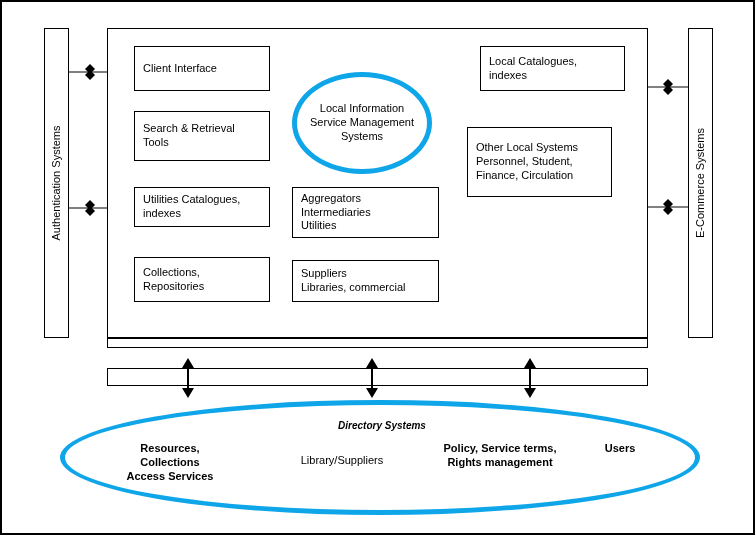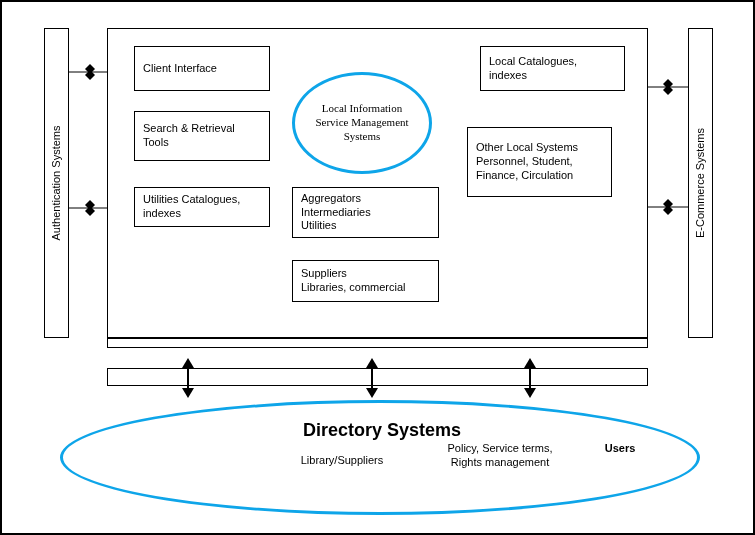--- a/index.html
+++ b/index.html
@@ -22,29 +22,28 @@
     border: 1px solid #000;
     background: #fff;
     padding: 6px 8px;
     display: flex;
     align-items: center;
     line-height: 1.25;
   }
   .box.innerframe { padding: 0; }
   .ellipse {
     position: absolute;
-    border: 3px solid #0ea5e9;
+    border: 5px solid #0ea5e9;
     border-radius: 50%;
     background: #fff;
     display: flex;
     align-items: center;
     justify-content: center;
     text-align: center;
     line-height: 1.25;
-    font-family: Liberation Serif, serif;
   }
   .vlabel {
     position: absolute;
     border: 1px solid #000;
     background: #fff;
     display: flex;
     align-items: center;
     justify-content: center;
   }
   .vlabel span {
@@ -56,23 +55,24 @@
   .dirlabel {
     position: absolute;
     text-align: center;
     font-size: 11px;
     line-height: 1.25;
     width: 120px;
   }
   .dirtitle {
     position: absolute;
     font-weight: bold;
-    font-size: 18px;
+    font-size: 10px;
     text-align: center;
     width: 180px;
+    font-style: italic;
   }
   
   .gapbar {
     position: absolute;
     border: 1px solid #000;
     background: #fff;
   }
   
   svg.lines {
     position: absolute;
@@ -157,20 +157,23 @@
 
   <div class="box" style="left:132px;top:44px;width:136px;height:45px">
     <span>Client Interface</span>
   </div>
   <div class="box" style="left:132px;top:109px;width:136px;height:50px">
     <span>Search &amp; Retrieval Tools</span>
   </div>
   <div class="box" style="left:132px;top:185px;width:136px;height:40px">
     <span>Utilities Catalogues, indexes</span>
   </div>
+  <div class="box" style="left:132px;top:255px;width:136px;height:45px">
+    <span>Collections, Repositories</span>
+  </div>
 
   <div class="box" style="left:290px;top:185px;width:147px;height:51px">
     <span style="white-space:pre-line">Aggregators
 Intermediaries
 Utilities</span>
   </div>
   <div class="box" style="left:290px;top:258px;width:147px;height:42px">
     <span style="white-space:pre-line">Suppliers
 Libraries, commercial</span>
   </div>
@@ -201,18 +204,20 @@
   <svg class="arrow" style="left:520px;top:356px" width="16" height="40">
     <polygon points="8,0 2,10 14,10" fill="#000"></polygon>
       <line x1="8" y1="8" x2="8" y2="32" stroke="#000" stroke-width="2"></line>
       <polygon points="8,40 2,30 14,30" fill="#000"></polygon>
   </svg>
 
   <div class="ellipse" style="left:58px;top:398px;width:640px;height:115px;align-items:flex-start;justify-content:flex-start"></div>
 
   <div class="dirtitle" style="left:290px;top:418px">Directory Systems</div>
 
+  <div class="dirlabel" style="left:108px;top:440px;font-weight:bold;white-space:pre-line">Resources, Collections
+Access Services</div>
   <div class="dirlabel" style="left:280px;top:452px;font-weight:normal">Library/Suppliers</div>
-  <div class="dirlabel" style="left:428px;top:440px;font-weight:normal;width:140px;white-space:pre-line">Policy, Service terms,
+  <div class="dirlabel" style="left:428px;top:440px;font-weight:bold;width:140px;white-space:pre-line">Policy, Service terms,
 Rights management</div>
   <div class="dirlabel" style="left:588px;top:440px;font-weight:bold;width:60px">Users</div>
 
 </div>
 
 </body></html>

